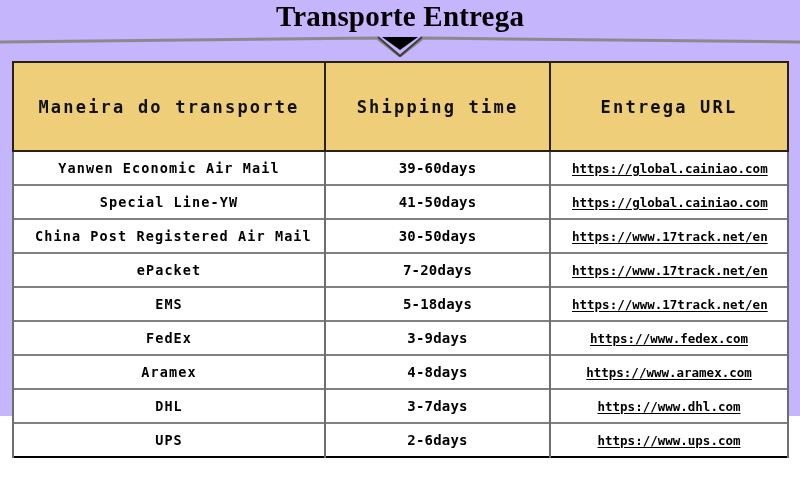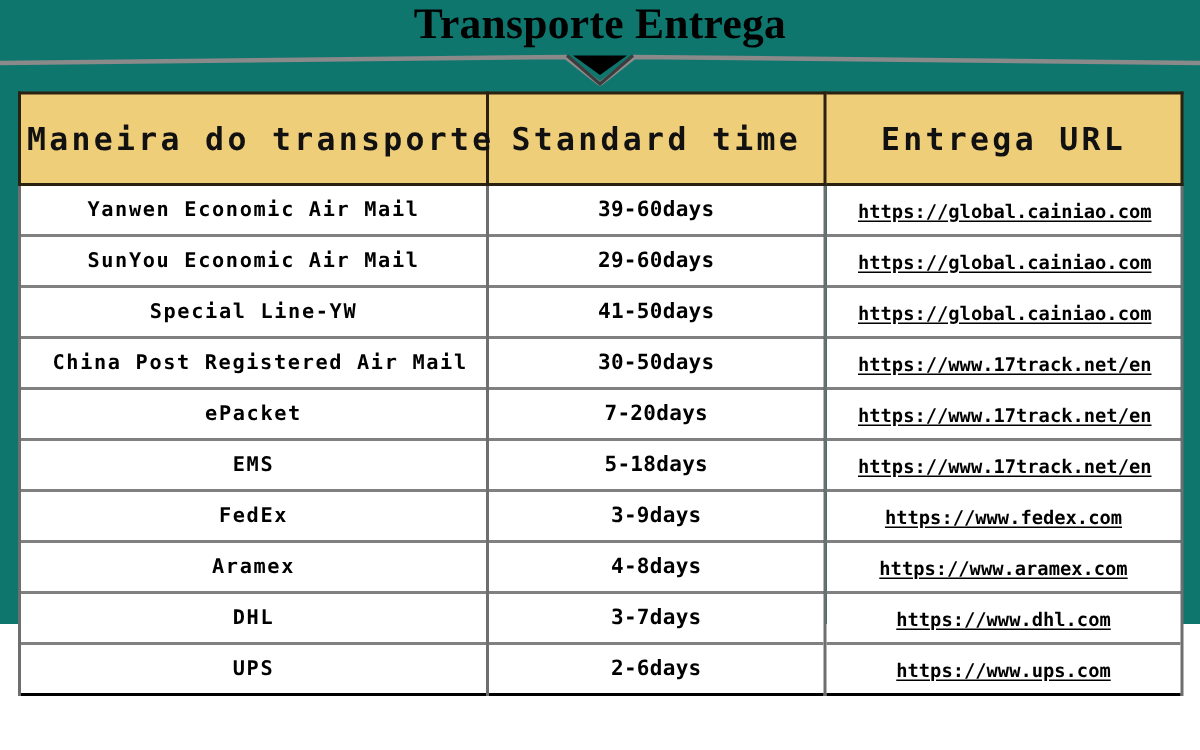--- a/index.html
+++ b/index.html
@@ -11,21 +11,21 @@
     width: 800px;
     height: 500px;
     overflow: hidden;
     font-family: "Liberation Serif", "DejaVu Serif", serif;
   }
 
   .page {
     position: relative;
     width: 800px;
     height: 416px;
-    background: #0f766e;
+    background: #c4b5fd;
   }
 
   
   .title-block {
     position: absolute;
     left: 0;
     top: 0;
     width: 800px;
     height: 58px;
   }
@@ -72,24 +72,24 @@
     border-bottom: 2px solid #000000;
   }
   col.c-method { width: 312px; }
   col.c-time   { width: 225px; }
   col.c-url    { width: 238px; }
 
   thead th {
     background: #efce7a;
     border: 2px solid #2b2111;
     height: 55px;
-    padding: 2px 4px;
-    font-family: "DejaVu Sans Mono", "Liberation Mono", monospace;
-    font-weight: bold;
-    font-size: 21px;
+    padding: 16px 4px;
+    font-family: "DejaVu Sans Mono", "Liberation Mono", monospace;
+    font-weight: bold;
+    font-size: 17px;
     letter-spacing: 2.2px;
     color: #111111;
     text-align: center;
     vertical-align: middle;
     white-space: nowrap;
   }
 
   tbody td {
     height: 32px;
     padding: 0 21px;
@@ -150,36 +150,31 @@
   <div class="table-wrap">
     <table class="ship">
       <colgroup>
         <col class="c-method">
         <col class="c-time">
         <col class="c-url">
       </colgroup>
       <thead>
         <tr>
           <th>Maneira do transporte</th>
-          <th>Standard time</th>
+          <th>Shipping time</th>
           <th>Entrega URL</th>
         </tr>
       </thead>
       <tbody id="table-body">
           <tr>
             <td class="cell-method">Yanwen Economic Air Mail</td>
             <td class="cell-time">39-60days</td>
             <td class="cell-url"><span class="u">https://global.cainiao.com</span></td>
           </tr>
           <tr>
-            <td class="cell-method">SunYou Economic Air Mail</td>
-            <td class="cell-time">29-60days</td>
-            <td class="cell-url"><span class="u">https://global.cainiao.com</span></td>
-          </tr>
-          <tr>
             <td class="cell-method">Special Line-YW</td>
             <td class="cell-time">41-50days</td>
             <td class="cell-url"><span class="u">https://global.cainiao.com</span></td>
           </tr>
           <tr>
             <td class="cell-method">China Post Registered Air Mail</td>
             <td class="cell-time">30-50days</td>
             <td class="cell-url"><span class="u">https://www.17track.net/en</span></td>
           </tr>
           <tr>

